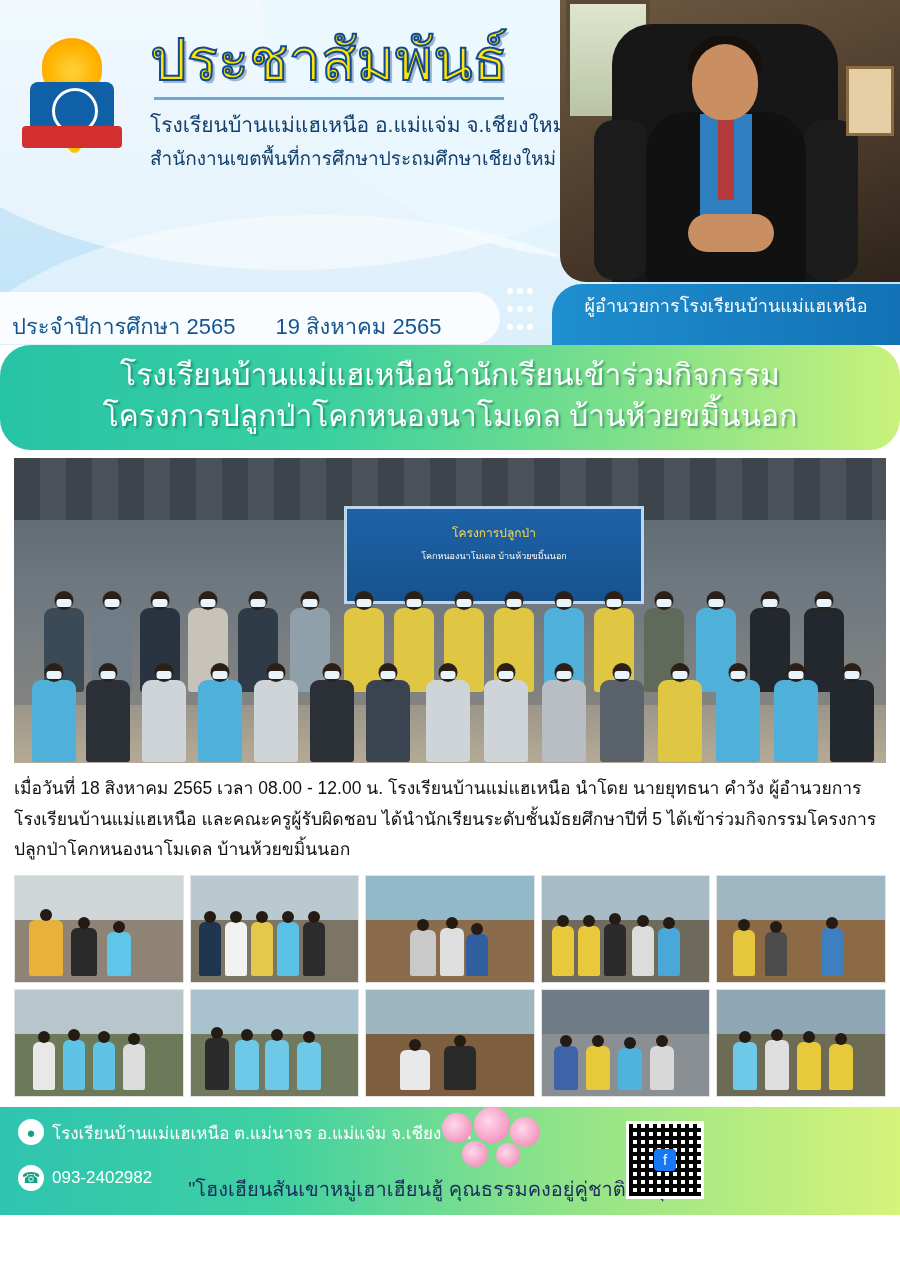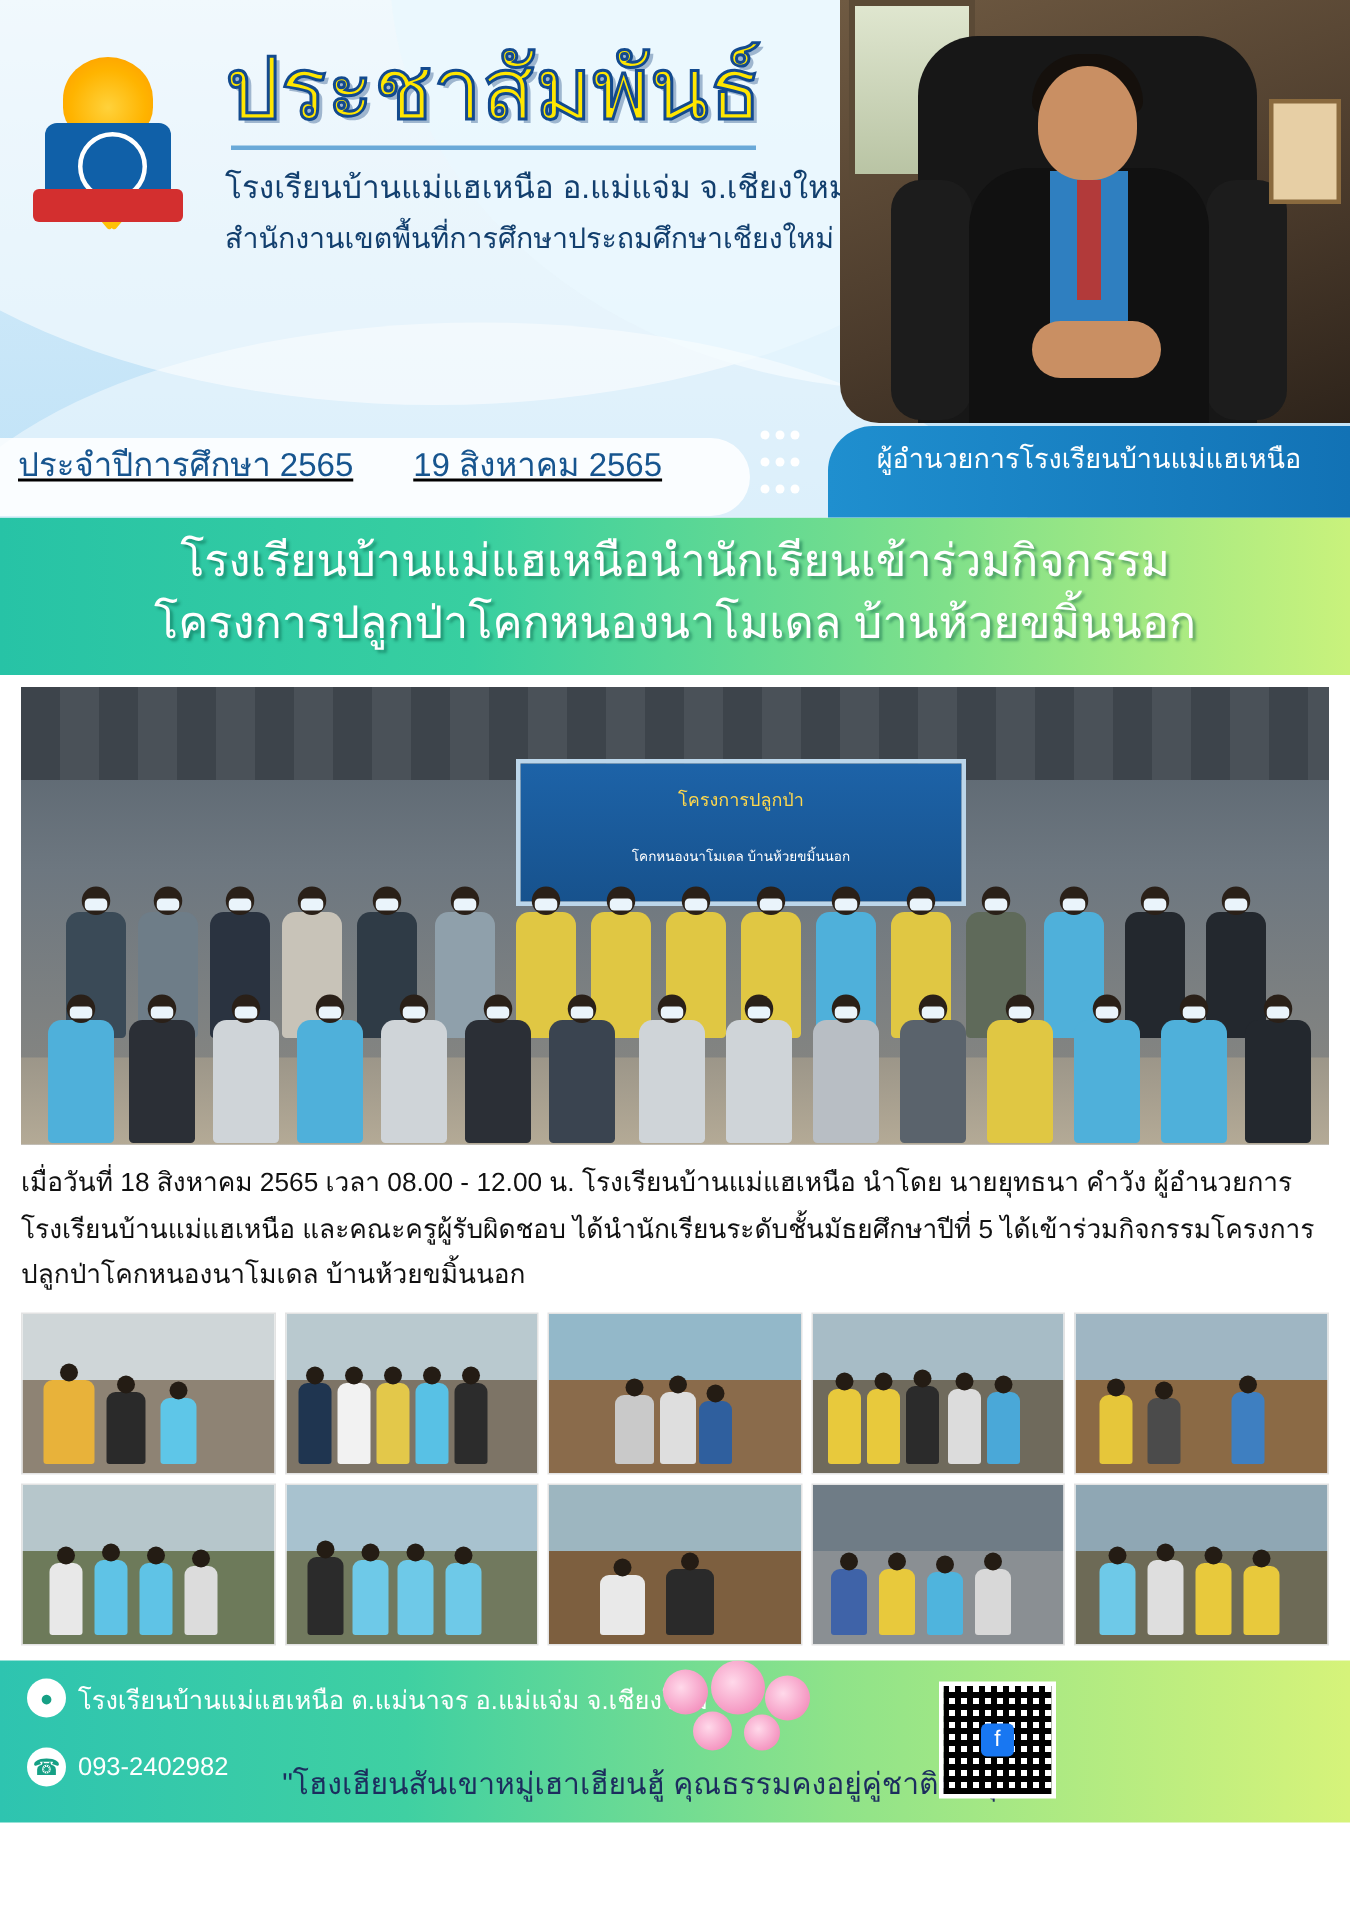--- a/index.html
+++ b/index.html
@@ -125,22 +125,21 @@
     color: #123f6e;
     white-space: nowrap;
     margin-top: 2px;
   }
 
   .year-bar {
     position: absolute;
     left: 0; top: 292px;
     width: 500px; height: 52px;
     display: flex;
-    align-items: flex-start;
-    text-decoration: underline;
+    align-items: flex-end;
   }
   .year-bar .yearbg {
     position: absolute; left: 0; top: 0;
     width: 500px; height: 52px;
     background: #ffffff;
     border-radius: 0 26px 26px 0;
     opacity: .85;
   }
   .year-bar .label {
     position: relative;
@@ -255,20 +254,21 @@
   }
   .director-caption .n1 { font-size: 19px; }
   .director-caption .n2 { font-size: 18px; margin-top: 1px; }
 
   
   .headline {
     width: 900px;
     padding: 10px 0 14px 0;
     background: linear-gradient(90deg, #27c3a6 0%, #38cfa0 35%, #7fe08a 70%, #c9f27c 100%);
     text-align: center;
+    border-radius: 31px;
   }
   .headline div {
     color: #ffffff;
     font-size: 30px;
     line-height: 1.35;
     text-shadow: 2px 2px 2px rgba(0,80,60,.45);
   }
 
   
   .main-photo {
@@ -283,21 +283,21 @@
     position: absolute; left: 0; top: 0; width: 100%; height: 62px;
     background: repeating-linear-gradient(90deg, #3d444b 0 26px, #4a5158 26px 52px);
   }
   .mp-banner {
     position: absolute; left: 330px; top: 48px;
     width: 300px; height: 98px;
     background: linear-gradient(180deg,#1d63a8,#17528d);
     border: 3px solid #bcd6ea;
   }
   .mp-banner .t1 { color:#ffd84d; font-size:12px; text-align:center; margin-top:14px; }
-  .mp-banner .t2 { color:#ffffff; font-size:9px; text-align:center; margin-top:22px; }
+  .mp-banner .t2 { color:#ffffff; font-size:9px; text-align:center; margin-top:7px; }
   .mp-ground {
     position: absolute; left: 0; bottom: 0; width: 100%; height: 58px;
     background: linear-gradient(180deg,#9c9689,#b4aa96);
   }
   .mp-row { position: absolute; left: 0; width: 100%; }
   .mp-p { position: absolute; border-radius: 9px 9px 3px 3px; }
   .mp-p .hd { position:absolute; left:50%; transform:translateX(-50%); top:-17px; width:19px; height:19px; border-radius:50%; background:#2a2018; }
   .mp-p .msk { position:absolute; left:50%; transform:translateX(-50%); top:-9px; width:15px; height:8px; border-radius:3px; background:#eaf4fb; }
 
   

